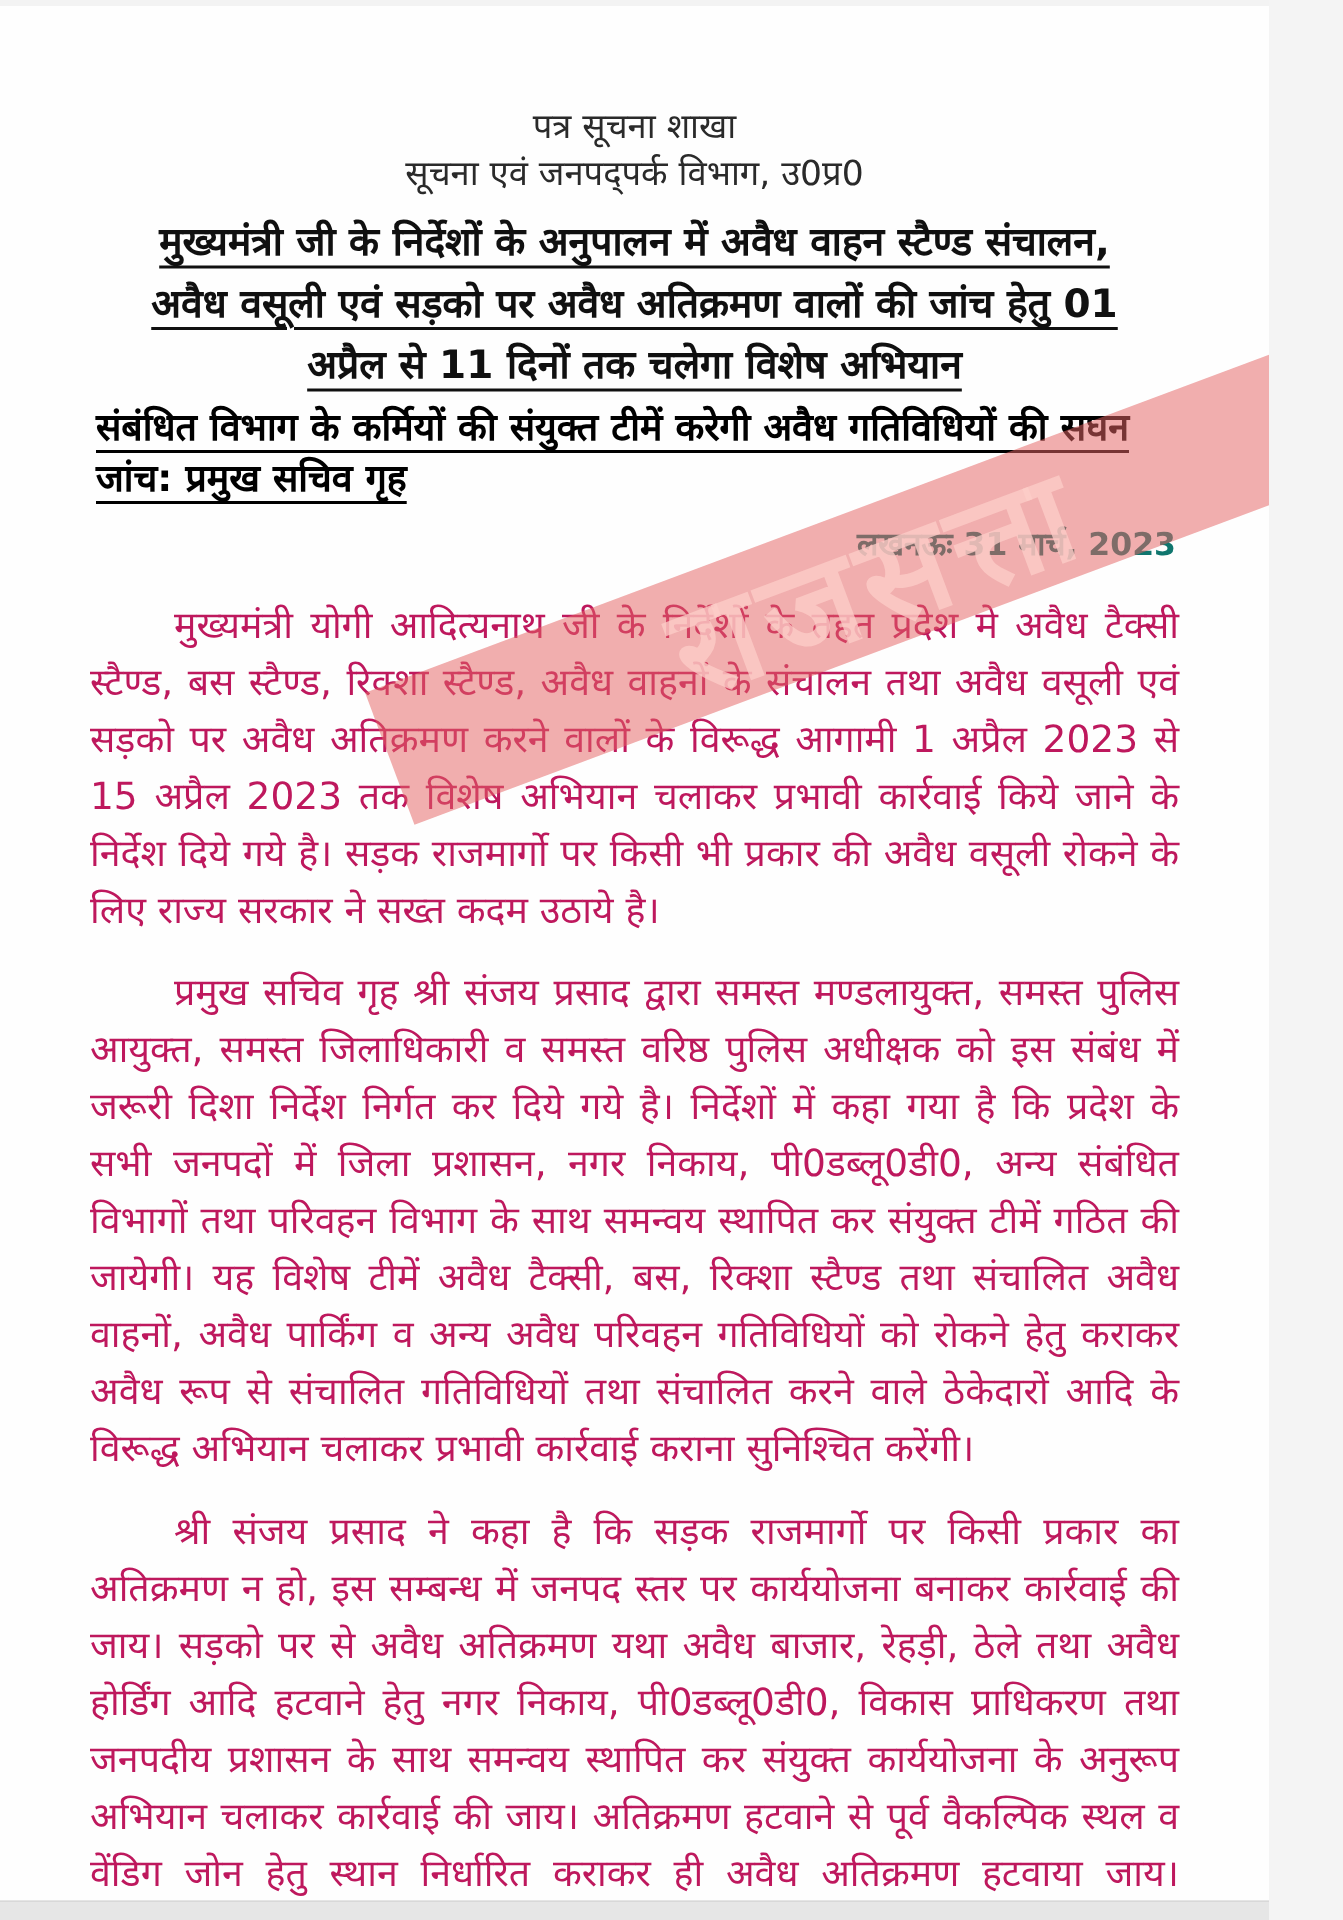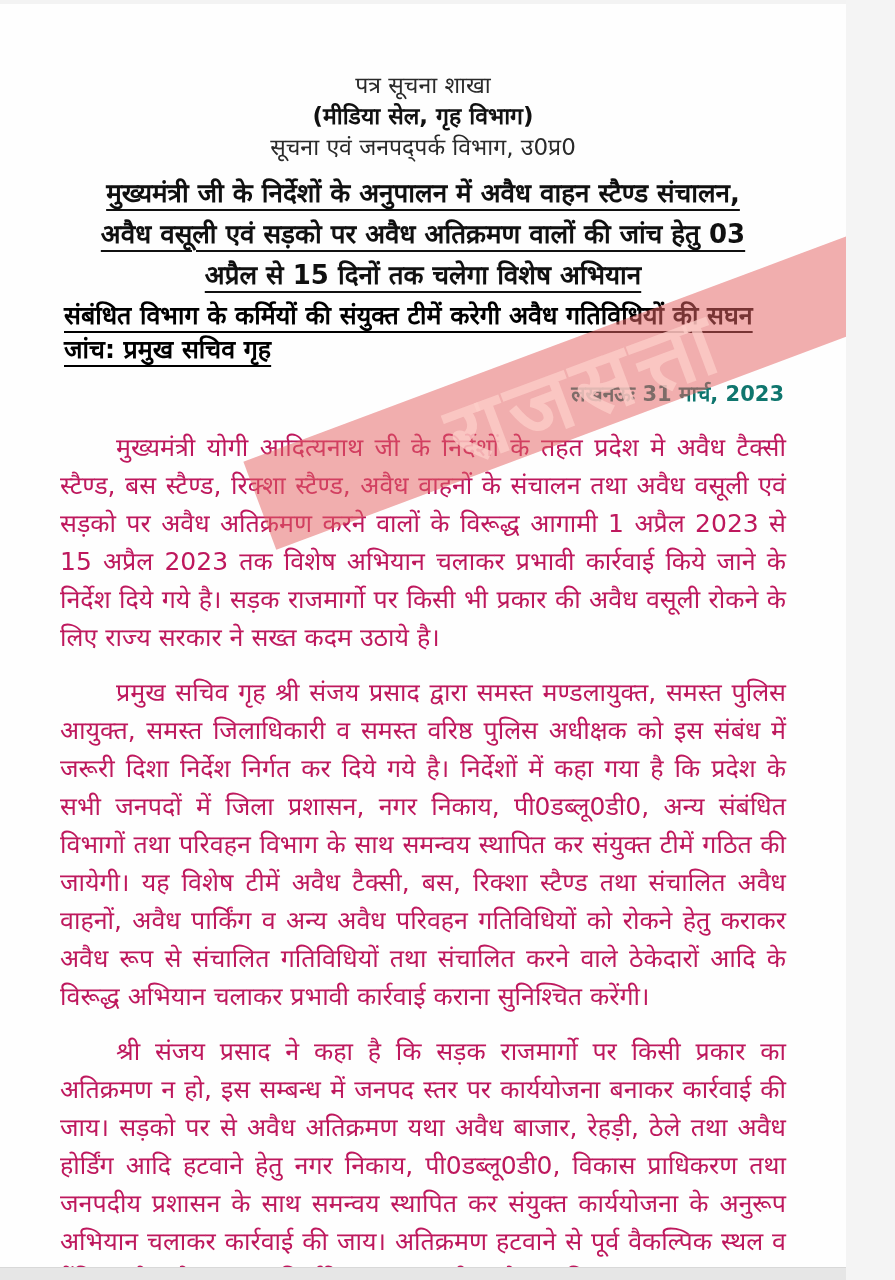--- a/index.html
+++ b/index.html
@@ -96,25 +96,24 @@
 </style>
 </head>
 <body>
 
 <div class="page">
   <div class="top-strip"></div>
 
   <div class="content">
     <div class="doc-header">
       <div>पत्र सूचना शाखा</div>
-      <div class="bold-line">(मीडिया सेल, गृह विभाग)</div>
       <div>सूचना एवं जनपद्पर्क विभाग, उ0प्र0</div>
     </div>
 
-    <div class="headline">मुख्यमंत्री जी के निर्देशों के अनुपालन में अवैध वाहन स्टैण्ड संचालन, अवैध वसूली एवं सड़को पर अवैध अतिक्रमण वालों की जांच हेतु 03 अप्रैल से 15 दिनों तक चलेगा विशेष अभियान</div>
+    <div class="headline">मुख्यमंत्री जी के निर्देशों के अनुपालन में अवैध वाहन स्टैण्ड संचालन, अवैध वसूली एवं सड़को पर अवैध अतिक्रमण वालों की जांच हेतु 01 अप्रैल से 11 दिनों तक चलेगा विशेष अभियान</div>
     <div class="subhead">संबंधित विभाग के कर्मियों की संयुक्त टीमें करेगी अवैध गतिविधियों की सघन जांच: प्रमुख सचिव गृह</div>
 
     <div class="dateline">लखनऊः 31 मार्च, 2023</div>
 
     <p class="body-para">मुख्यमंत्री योगी आदित्यनाथ जी के निर्देशों के तहत प्रदेश मे अवैध टैक्सी स्टैण्ड, बस स्टैण्ड, रिक्शा स्टैण्ड, अवैध वाहनों के संचालन तथा अवैध वसूली एवं सड़को पर अवैध अतिक्रमण करने वालों के विरूद्ध आगामी 1 अप्रैल 2023 से 15 अप्रैल 2023 तक विशेष अभियान चलाकर प्रभावी कार्रवाई किये जाने के निर्देश दिये गये है। सड़क राजमार्गो पर किसी भी प्रकार की अवैध वसूली रोकने के लिए राज्य सरकार ने सख्त कदम उठाये है।</p>
     <p class="body-para">प्रमुख सचिव गृह श्री संजय प्रसाद द्वारा समस्त मण्डलायुक्त, समस्त पुलिस आयुक्त, समस्त जिलाधिकारी व समस्त वरिष्ठ पुलिस अधीक्षक को इस संबंध में जरूरी दिशा निर्देश निर्गत कर दिये गये है। निर्देशों में कहा गया है कि प्रदेश के सभी जनपदों में जिला प्रशासन, नगर निकाय, पी0डब्लू0डी0, अन्य संबंधित विभागों तथा परिवहन विभाग के साथ समन्वय स्थापित कर संयुक्त टीमें गठित की जायेगी। यह विशेष टीमें अवैध टैक्सी, बस, रिक्शा स्टैण्ड तथा संचालित अवैध वाहनों, अवैध पार्किंग व अन्य अवैध परिवहन गतिविधियों को रोकने हेतु कराकर अवैध रूप से संचालित गतिविधियों तथा संचालित करने वाले ठेकेदारों आदि के विरूद्ध अभियान चलाकर प्रभावी कार्रवाई कराना सुनिश्चित करेंगी।</p>
     <p class="body-para">श्री संजय प्रसाद ने कहा है कि सड़क राजमार्गो पर किसी प्रकार का अतिक्रमण न हो, इस सम्बन्ध में जनपद स्तर पर कार्ययोजना बनाकर कार्रवाई की जाय। सड़को पर से अवैध अतिक्रमण यथा अवैध बाजार, रेहड़ी, ठेले तथा अवैध होर्डिंग आदि हटवाने हेतु नगर निकाय, पी0डब्लू0डी0, विकास प्राधिकरण तथा जनपदीय प्रशासन के साथ समन्वय स्थापित कर संयुक्त कार्ययोजना के अनुरूप अभियान चलाकर कार्रवाई की जाय। अतिक्रमण हटवाने से पूर्व वैकल्पिक स्थल व वेंडिग जोन हेतु स्थान निर्धारित कराकर ही अवैध अतिक्रमण हटवाया जाय। वैकल्पिक स्थानों के चिन्हीकरण के पश्चात ठेले, रेहड़ी आदि वहॉ पर व्यवस्थापित कराये जाय।</p>
 
   </div>
 

